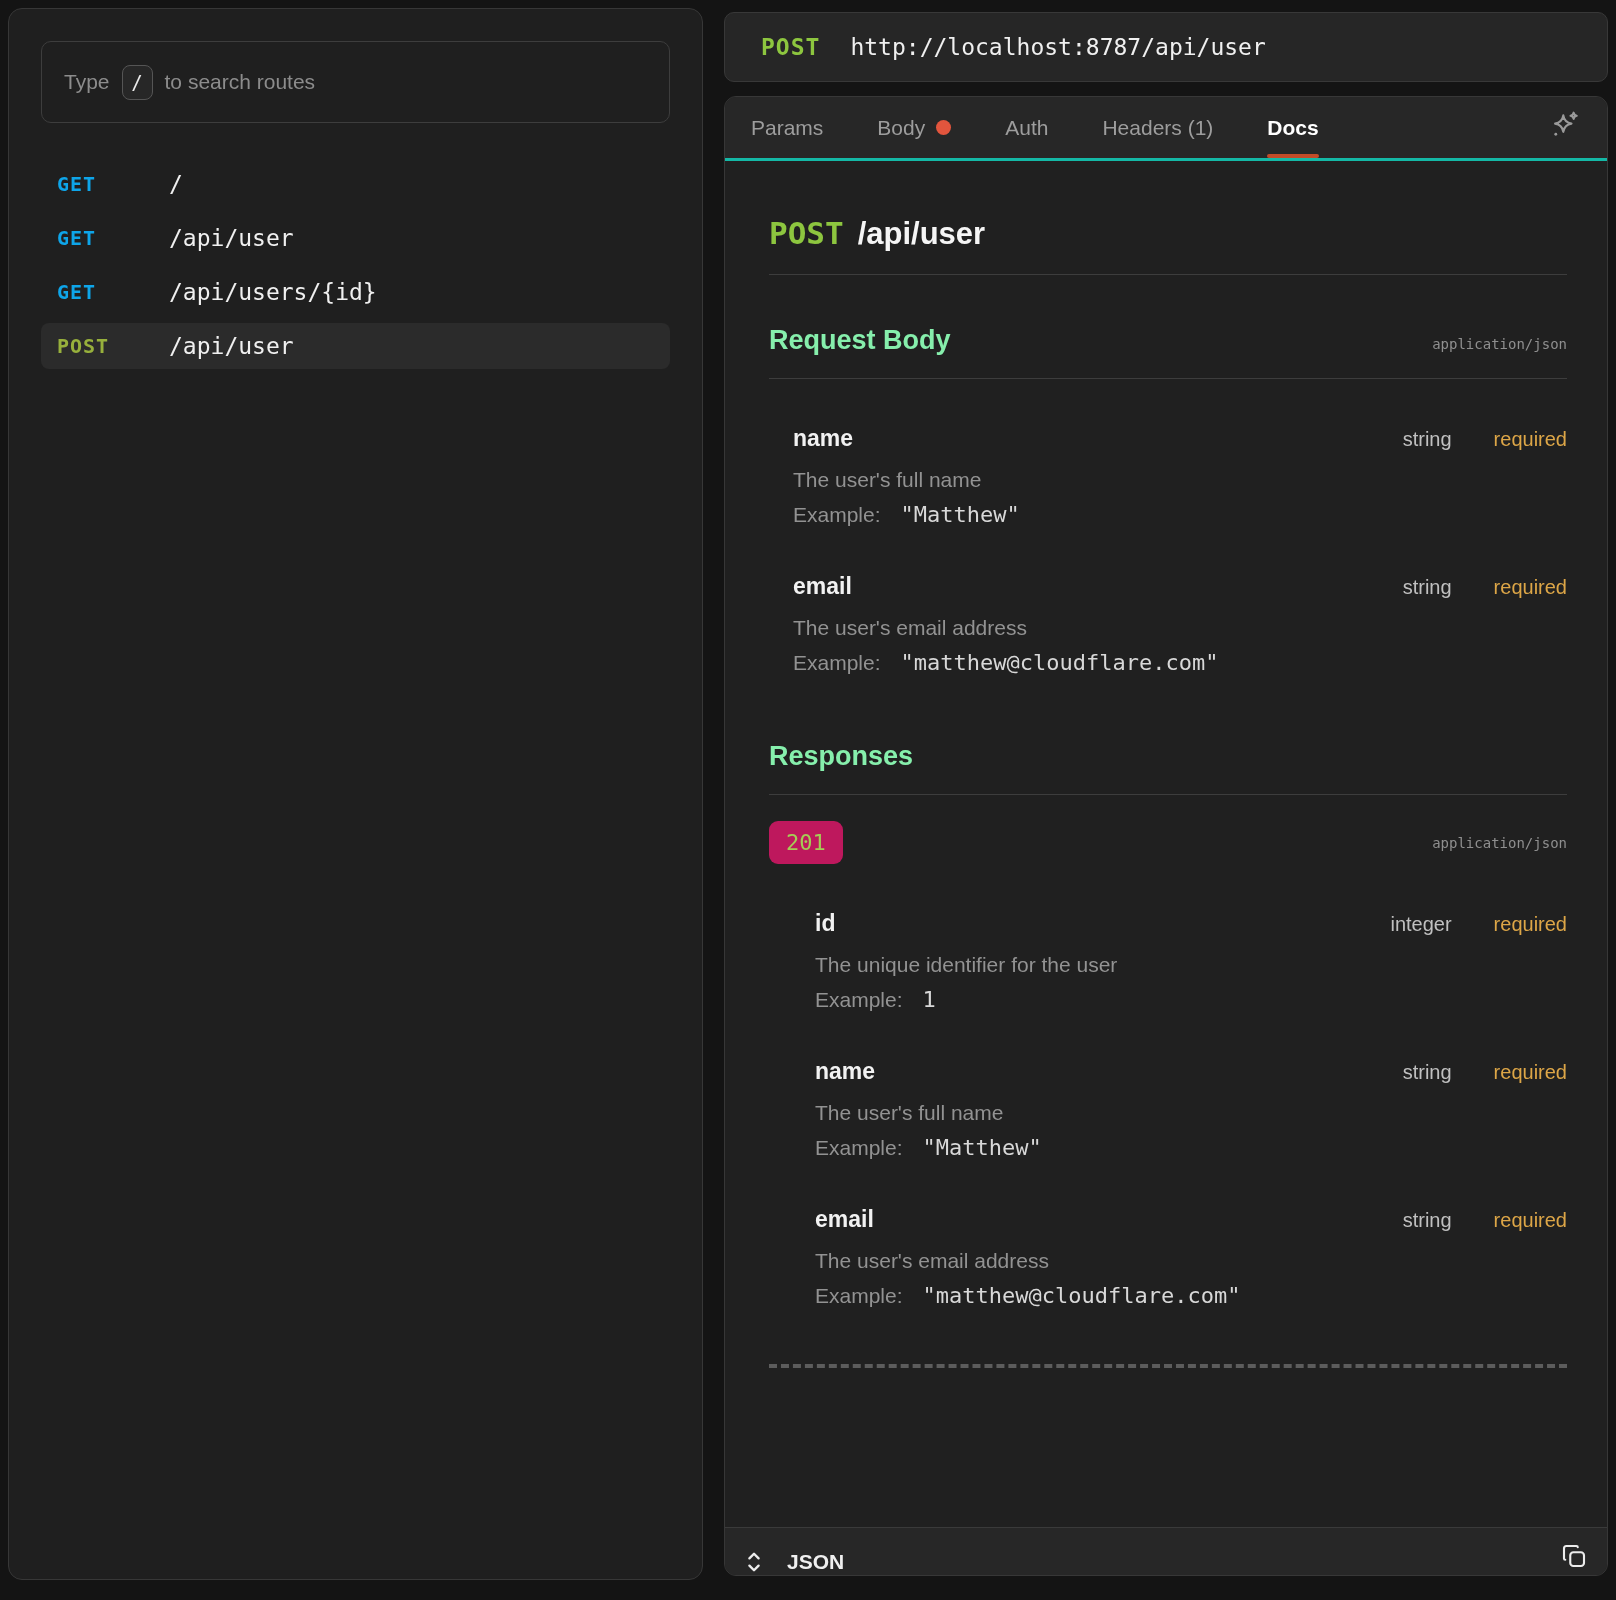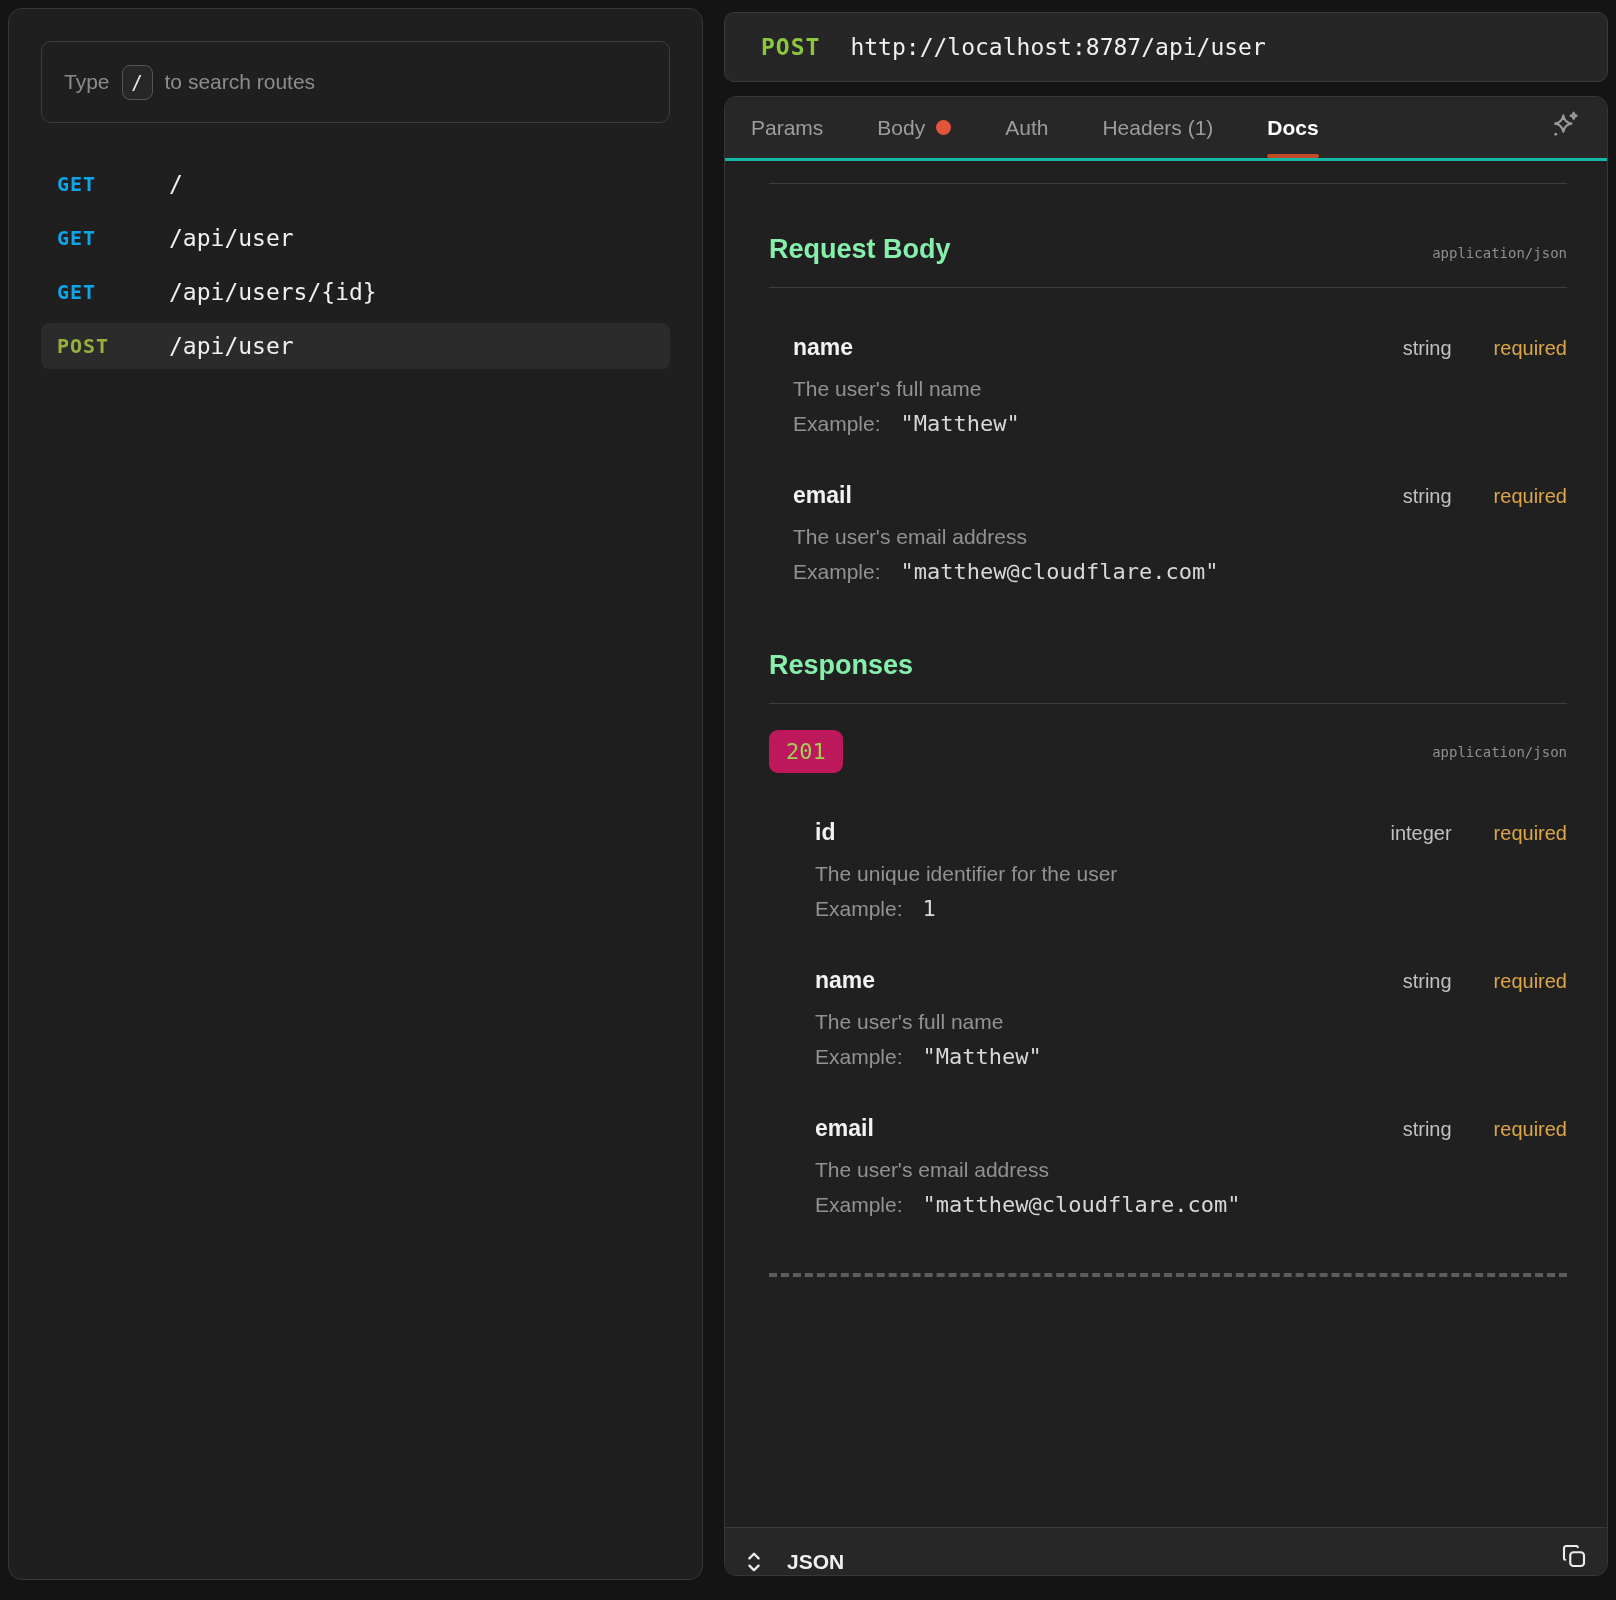--- a/index.html
+++ b/index.html
@@ -202,20 +202,23 @@
         <svg width="34" height="34" viewBox="0 0 24 24" fill="none" stroke="#9a9a9a" stroke-width="1.5" stroke-linejoin="round" stroke-linecap="round">
           <path d="M11.5 4.5c.55 3.4 2.4 5.25 5.8 5.8-3.4.55-5.25 2.4-5.8 5.8-.55-3.4-2.4-5.25-5.8-5.8 3.4-.55 5.25-2.4 5.8-5.8z"></path>
           <path d="M18.8 2.6c.2 1.3.9 2 2.2 2.2-1.3.2-2 .9-2.2 2.2-.2-1.3-.9-2-2.2-2.2 1.3-.2 2-.9 2.2-2.2z"></path>
           <circle cx="6.2" cy="17.8" r="1" fill="#9a9a9a" stroke="none"></circle>
         </svg>
       </span>
     </div>
   </div>
 
   <div class="docs">
+    <div class="endpoint-title">
+      <span class="method mono">POST</span><span>/api/user</span>
+    </div>
     <hr class="rule">
 
     <div class="section-head">
       <span class="section-title">Request Body</span>
       <span class="content-type mono">application/json</span>
     </div>
     <hr class="rule">
 
     <div id="request-fields">
         <div class="field">

